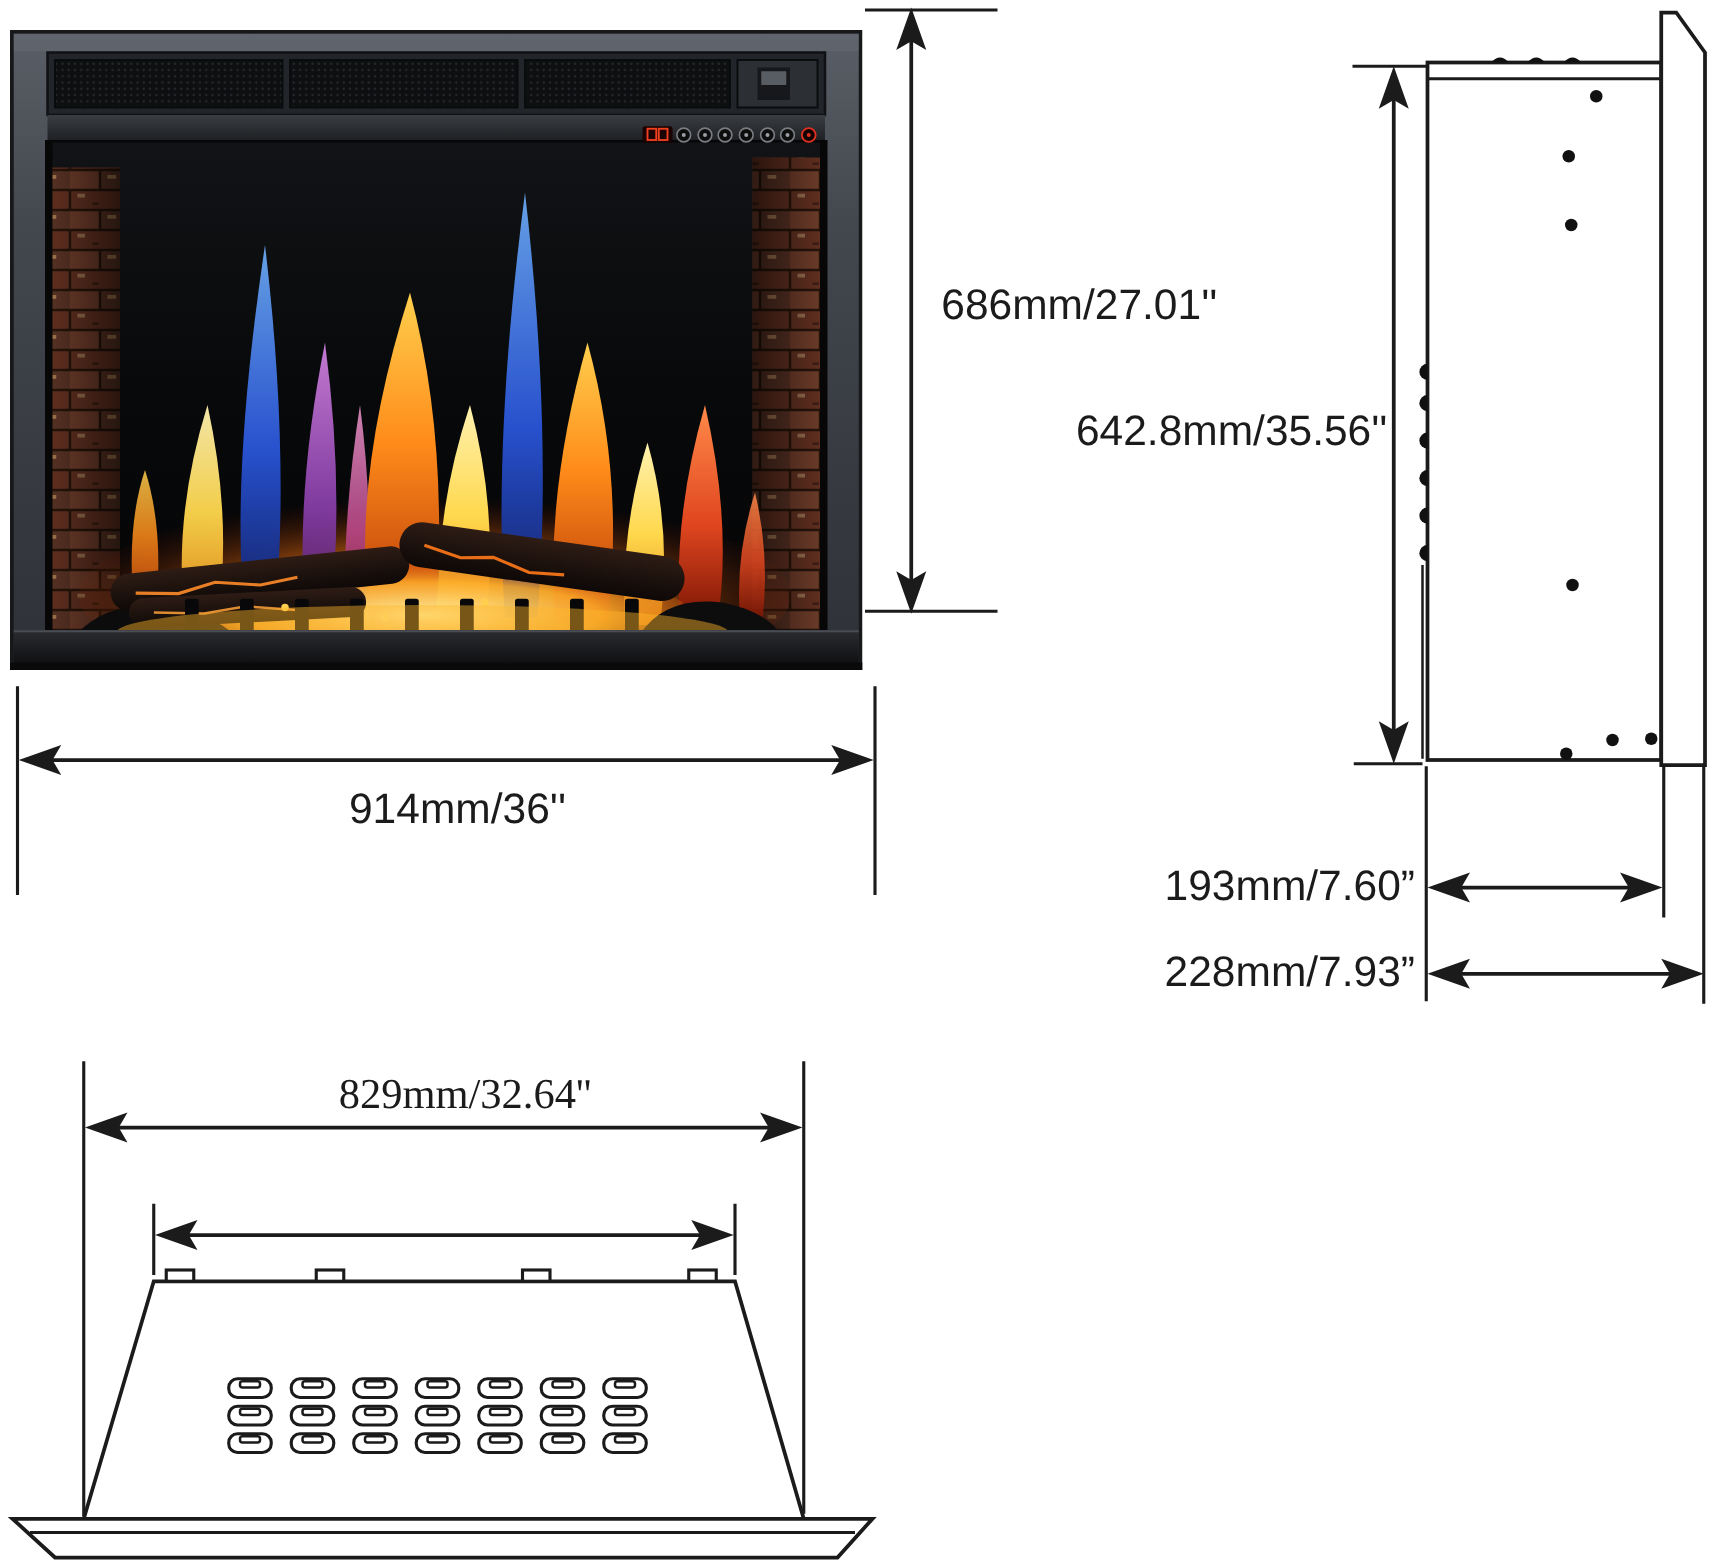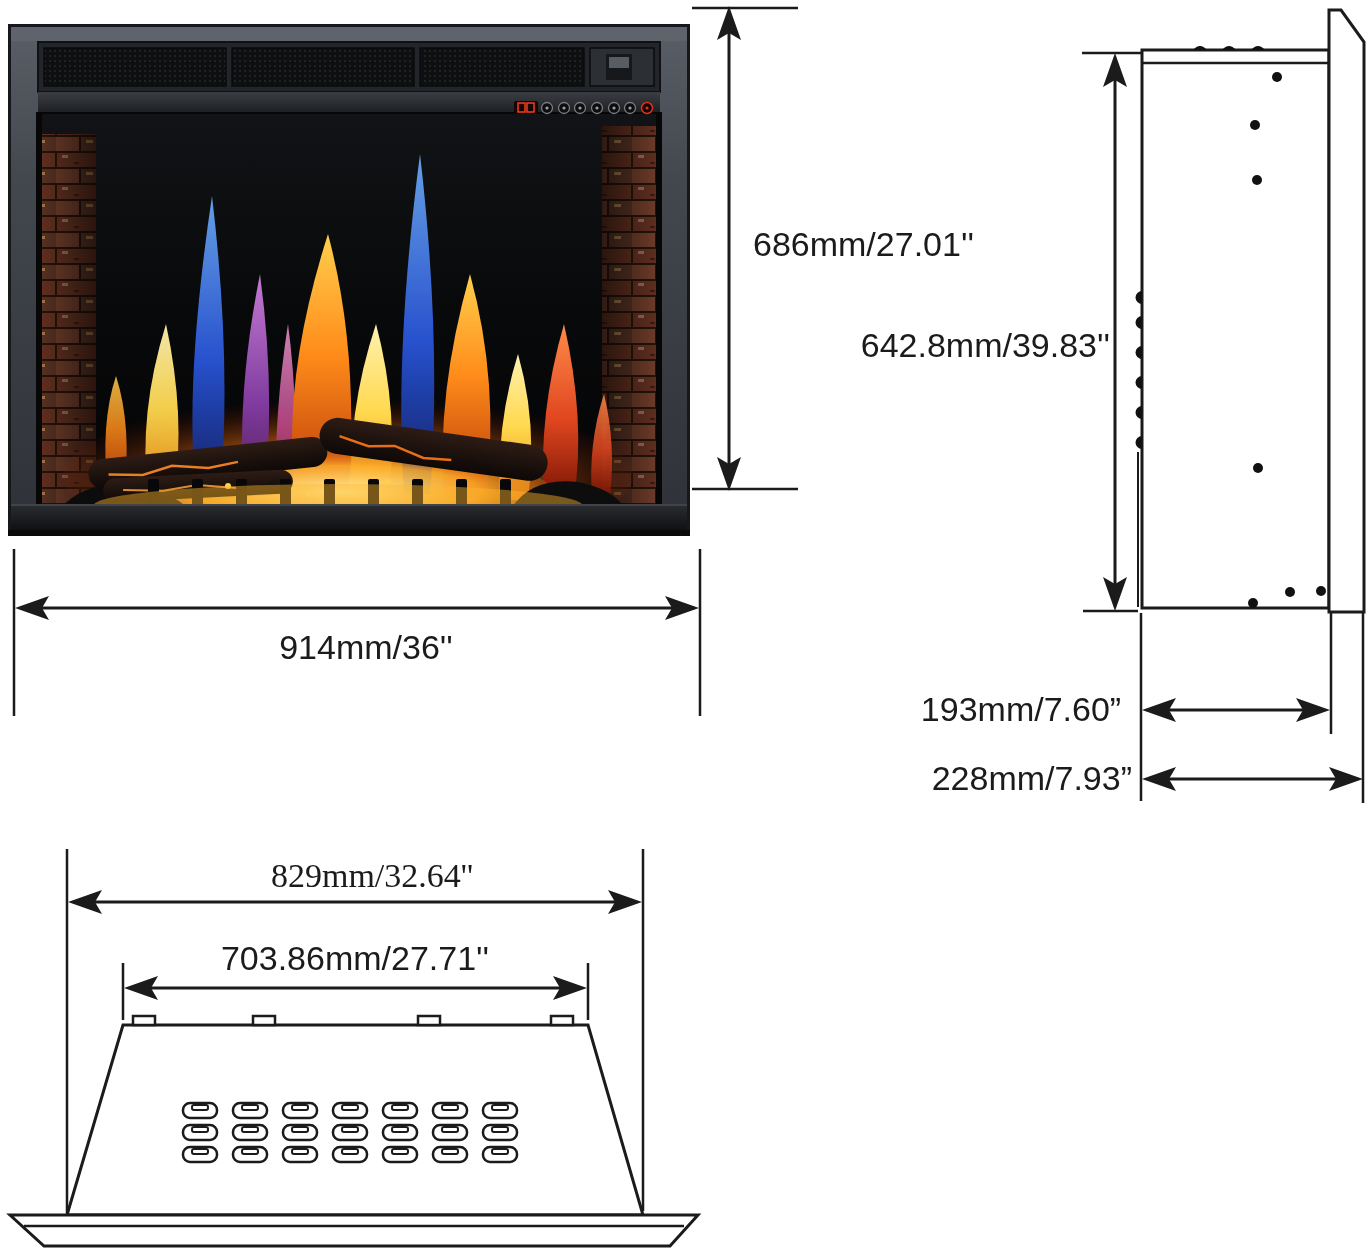--- a/index.html
+++ b/index.html
@@ -371,23 +371,22 @@
           <path d="M24,1226 H684" stroke-width="2.5"></path>
         </g>
       </g>
     </g>
   </svg>
 
   <div class="label" style="left:753px;top:227px;">686mm/27.01''</div>
 
   <div class="label center" style="left:366px;top:630px;">914mm/36''</div>
 
-  <div class="label right" style="left:860px;top:328px;width:250px;">642.8mm/39.83''</div>
-
-  <div class="label right" style="left:910px;top:692px;width:222px;text-align:center;">193mm/7.60”</div>
+  <div class="label right" style="left:860px;top:328px;width:250px;">642.8mm/35.56''</div>
+
+  <div class="label right" style="left:910px;top:692px;width:222px;">193mm/7.60”</div>
 
   <div class="label right" style="left:910px;top:761px;width:222px;">228mm/7.93”</div>
 
   <div class="label center" style="left:372px;top:859px;font-family:Liberation Serif, serif;">829mm/32.64''</div>
 
-  <div class="label center" style="left:355px;top:941px;">703.86mm/27.71''</div>
 
 </div>
 
 </body></html>

